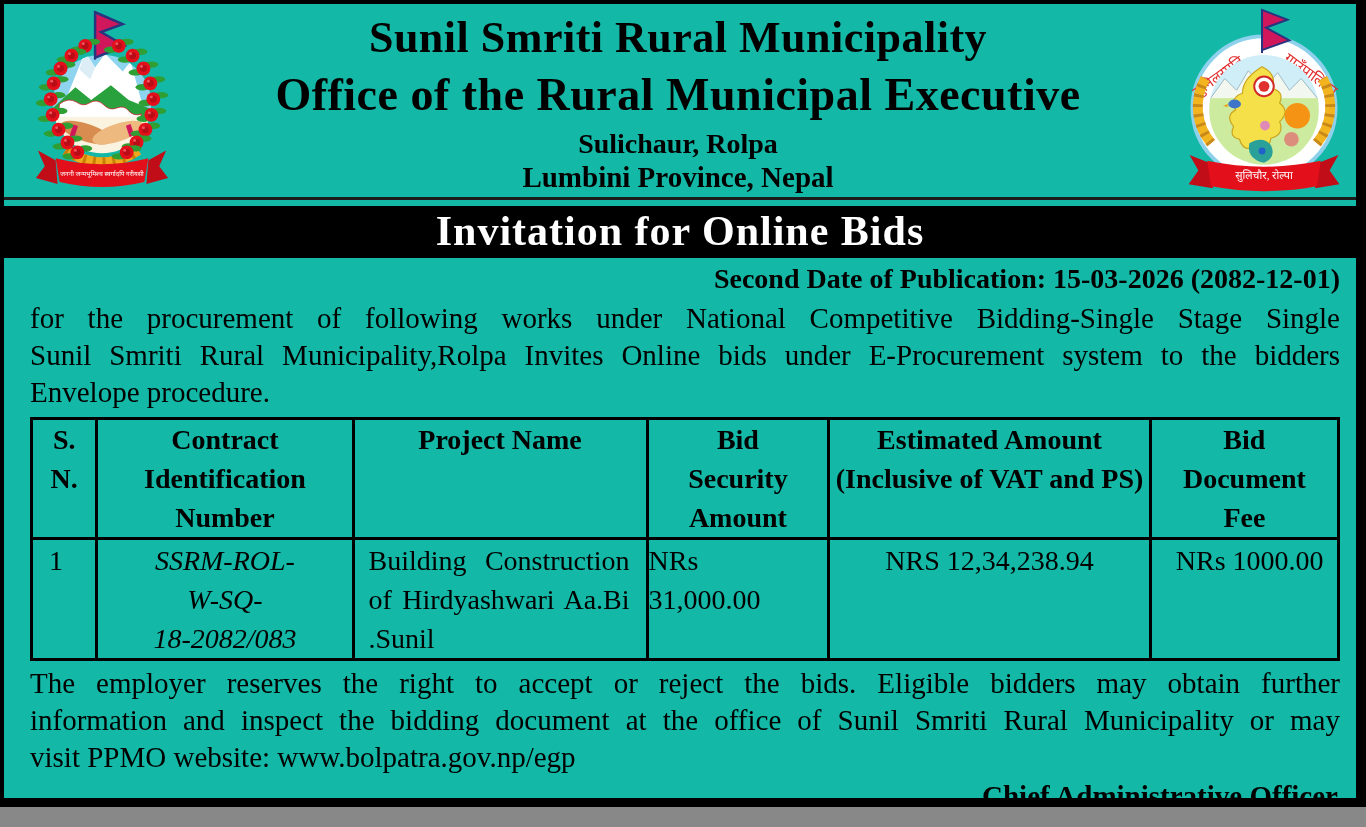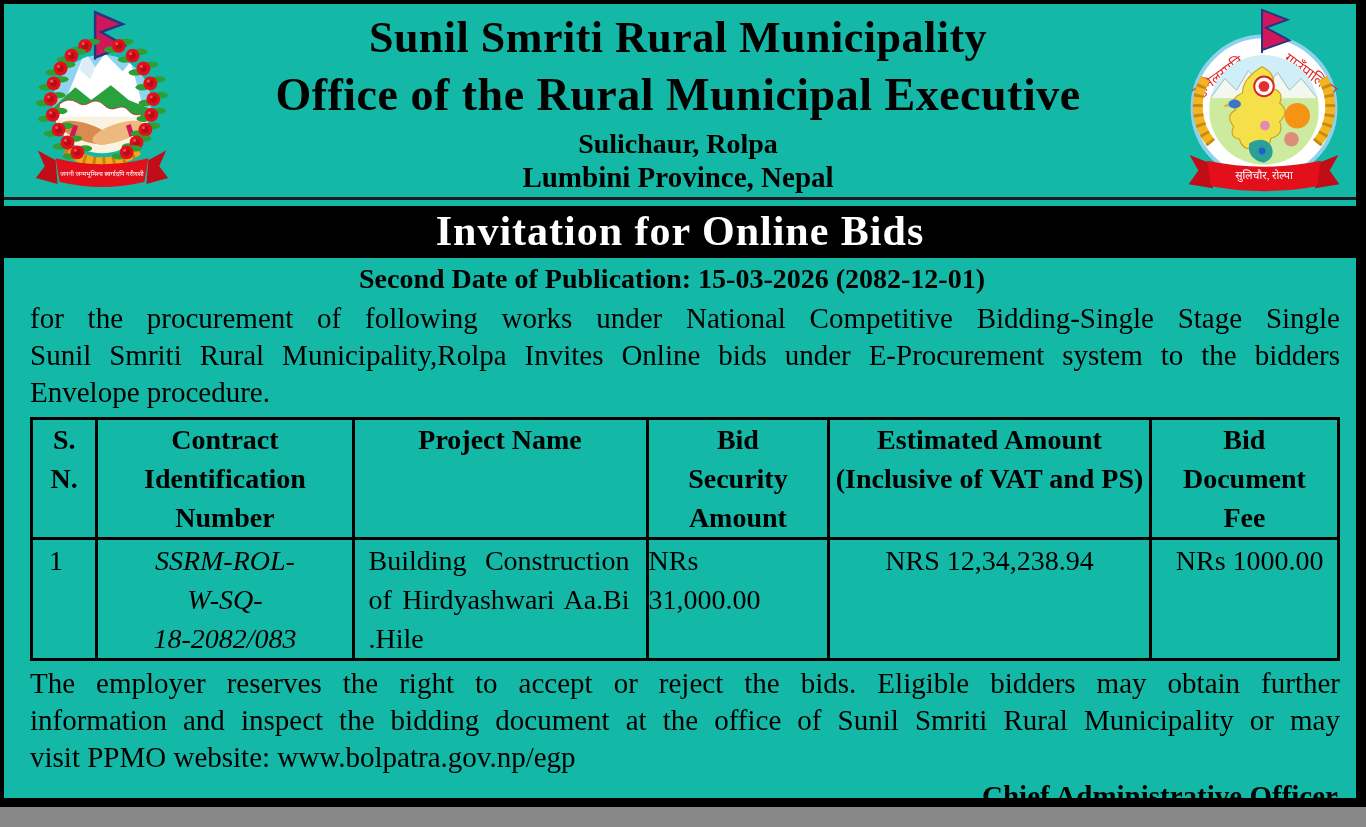--- a/index.html
+++ b/index.html
@@ -31,21 +31,21 @@
   .addr1 { font-size:28px; font-weight:bold; line-height:33px; margin-top:3px; }
   .addr2 { font-size:29px; font-weight:bold; line-height:35px; }
   
   .banner {
     margin-top:6px; height:52px; background:#000; color:#fff;
     text-align:center; font-size:42px; font-weight:bold; line-height:50px;
     letter-spacing:1px;
   }
   
   .pub-line {
-    text-align:center; font-weight:bold; font-size:28px;
+    text-align:right; font-weight:bold; font-size:28px;
     margin:4px 16px 0 0; line-height:34px;
   }
   
   .para { margin:4px 16px 0 26px; font-size:29px; line-height:37px; }
   .jline { text-align:justify; text-align-last:justify; }
   .lline { text-align:left; }
   
   table.bid-table {
     border-collapse:collapse;
     margin:6px 32px 0 26px;
@@ -232,21 +232,21 @@
       <tr>
         <td class="cell-sn">1</td>
         <td class="cell-contract">
           <span class="cline">SSRM-ROL-</span>
           <span class="cline">W-SQ-</span>
           <span class="cline">18-2082/083</span>
         </td>
         <td class="cell-project">
           <span class="cline jline">Building Construction</span>
           <span class="cline jline">of Hirdyashwari Aa.Bi</span>
-          <span class="cline lline">.Hile</span>
+          <span class="cline lline">.Sunil</span>
         </td>
         <td class="cell-bidsec">
           <span class="cline">NRs</span>
           <span class="cline">31,000.00</span>
         </td>
         <td class="cell-est">NRS 12,34,238.94</td>
         <td class="cell-fee">NRs 1000.00</td>
       </tr>
     </tbody>
   </table>

